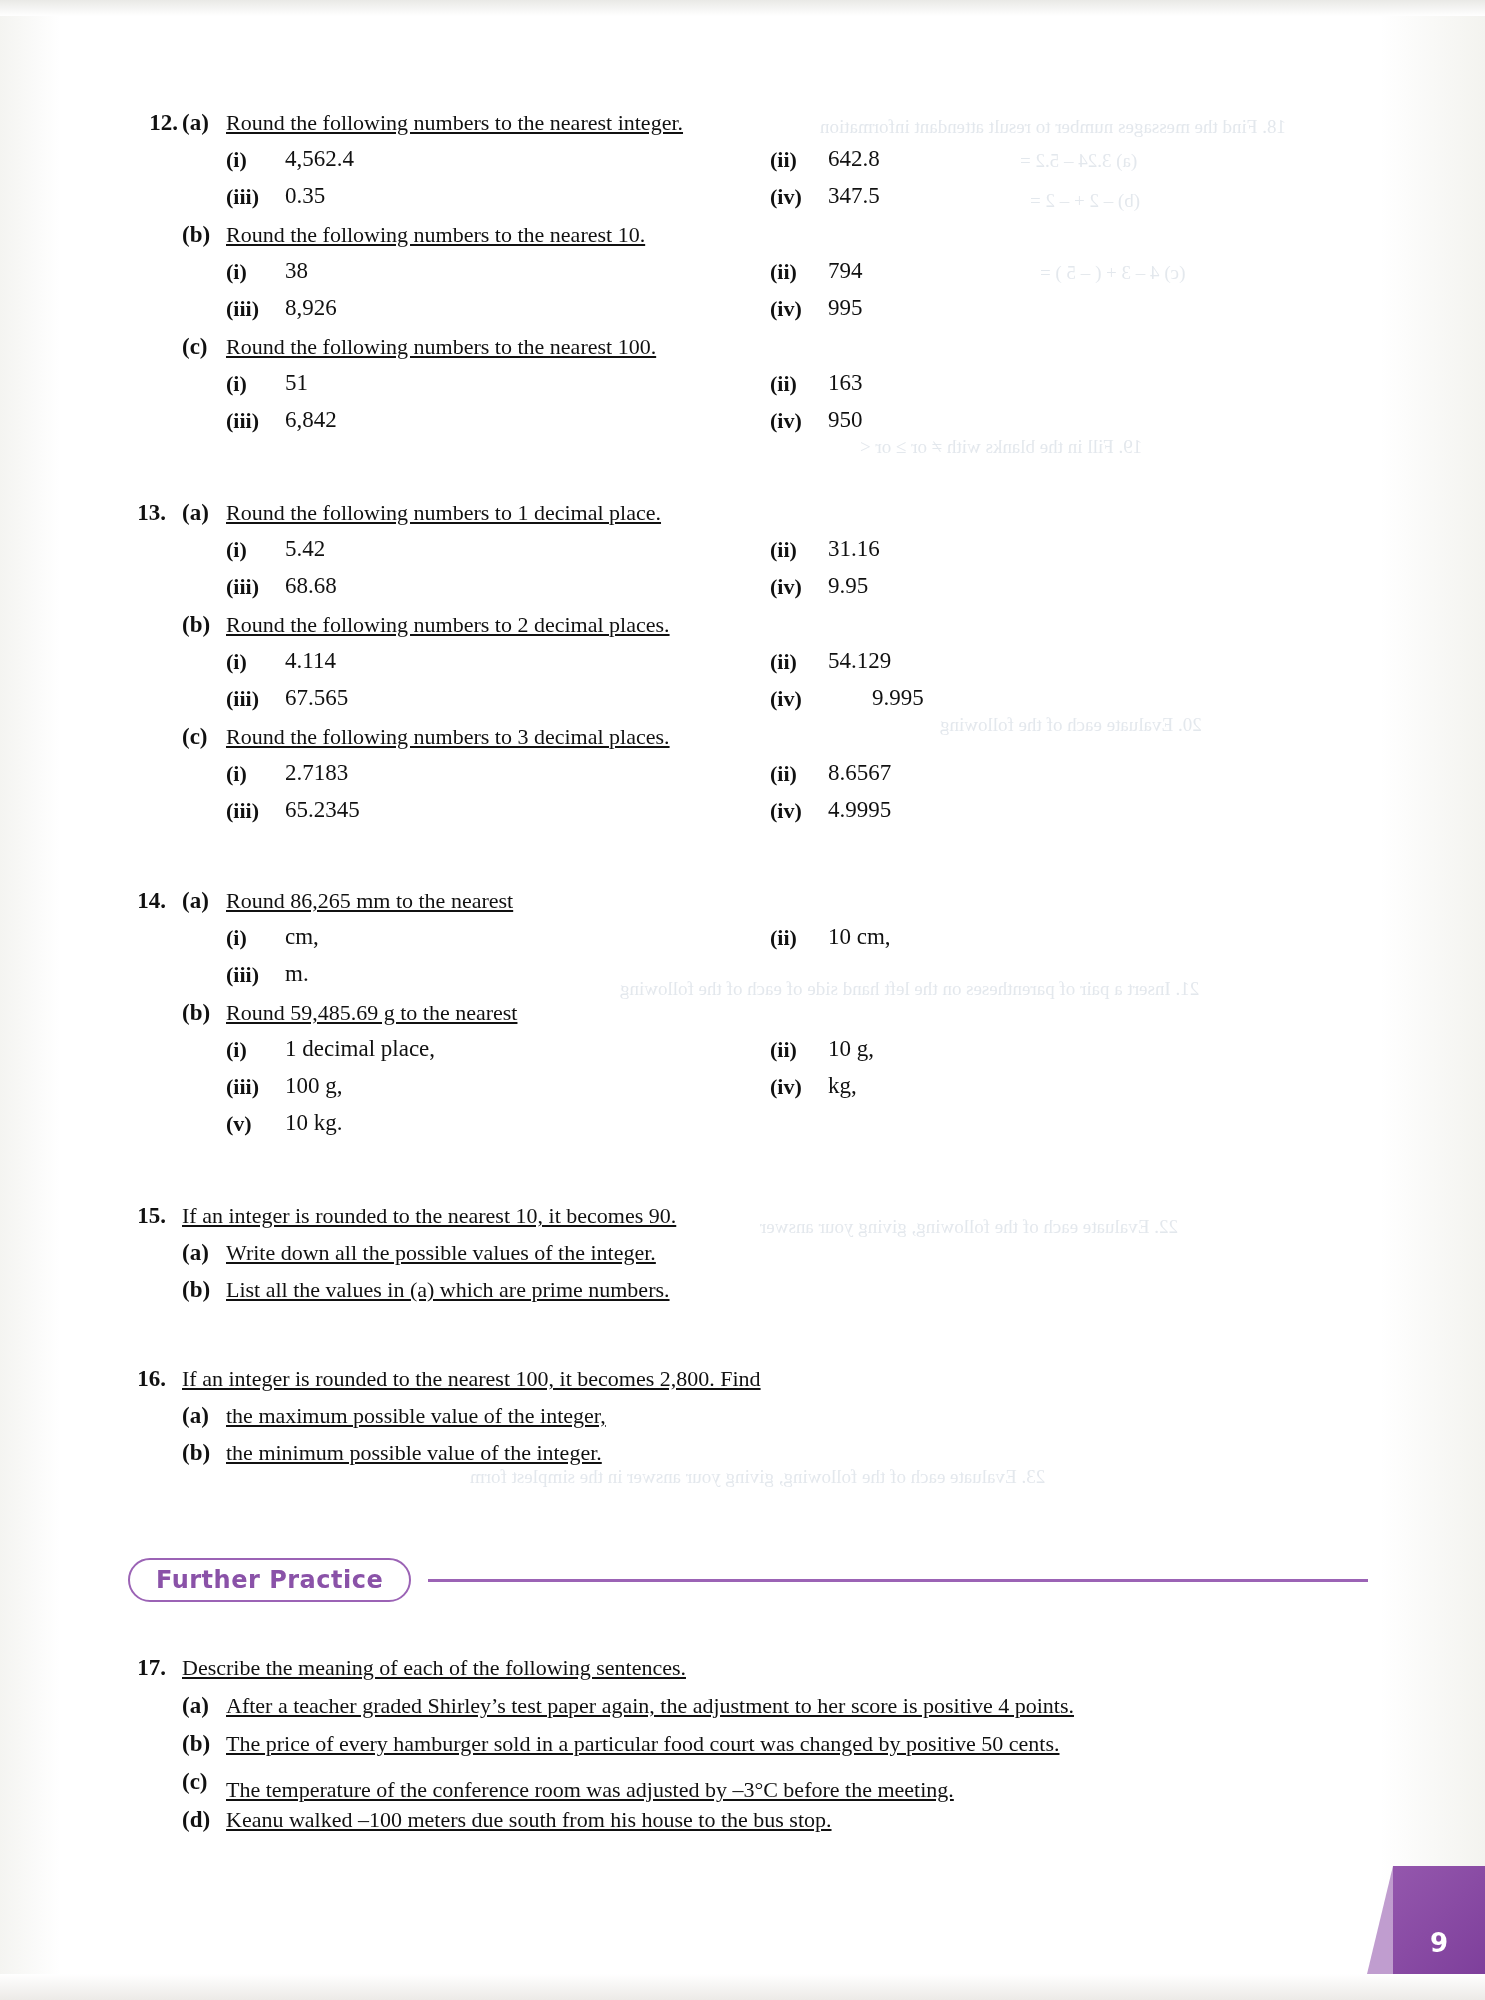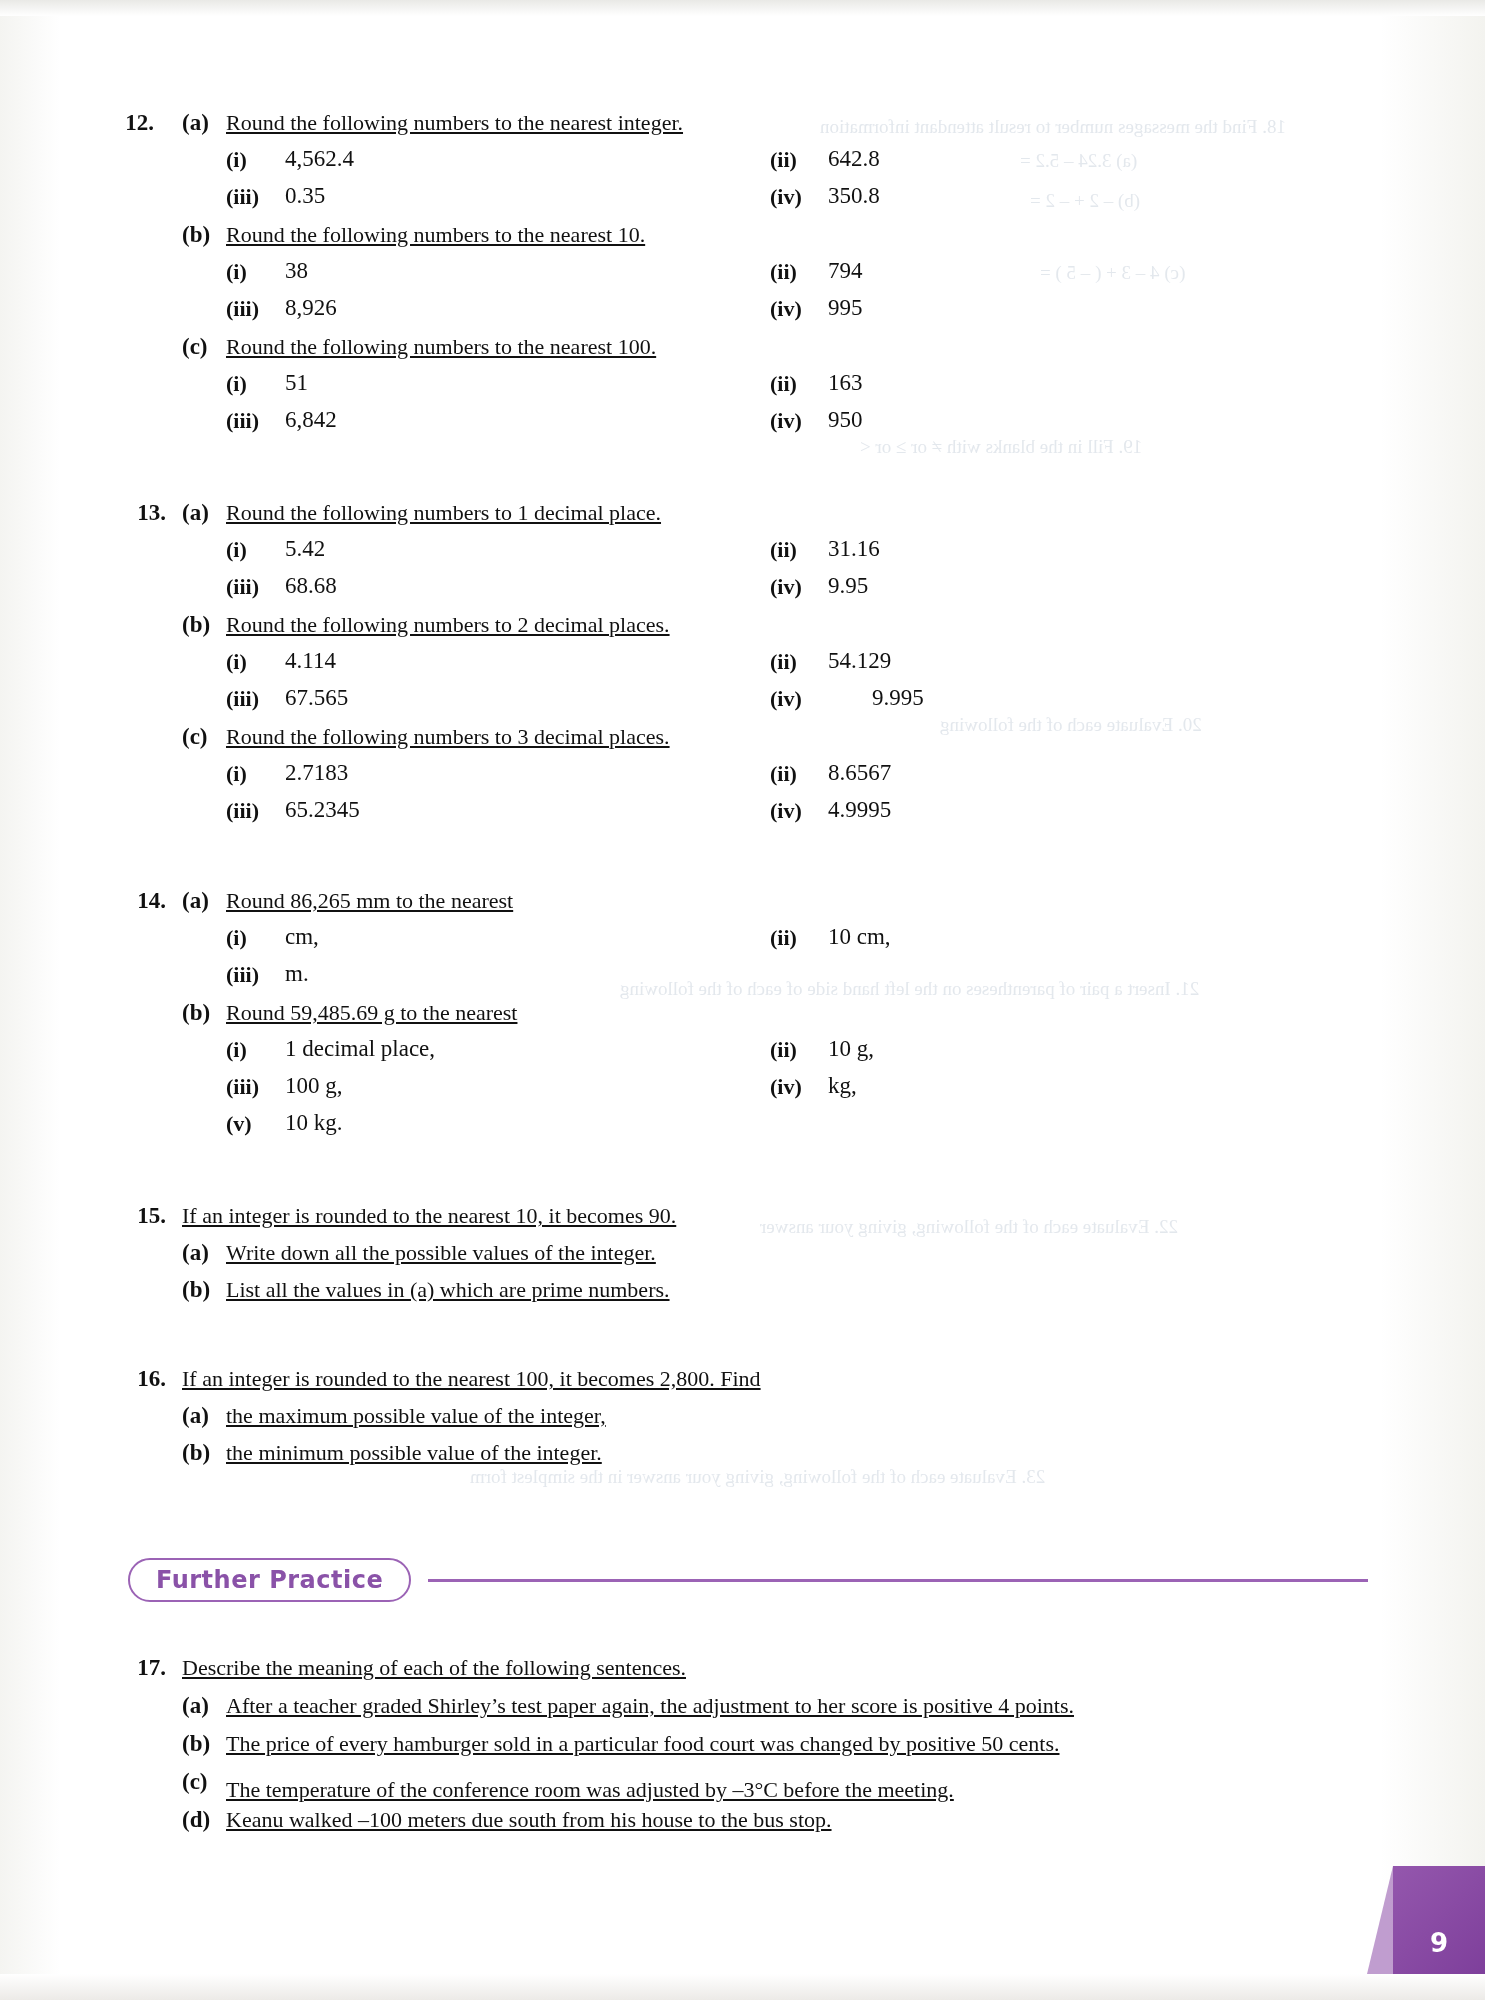--- a/index.html
+++ b/index.html
@@ -169,31 +169,31 @@
   <div class="bleed" style="left:1040px; top:262px;">(c) 4 – 3 + ( – 5 ) =</div>
   <div class="bleed" style="left:860px; top:436px;">19. Fill in the blanks with ≠ or ≥ or &lt;</div>
   <div class="bleed" style="left:940px; top:714px;">20. Evaluate each of the following</div>
   <div class="bleed" style="left:620px; top:978px;">21. Insert a pair of parentheses on the left hand side of each of the following</div>
   <div class="bleed" style="left:760px; top:1216px;">22. Evaluate each of the following, giving your answer</div>
   <div class="bleed" style="left:470px; top:1466px;">23. Evaluate each of the following, giving your answer in the simplest form</div>
 </div>
 
 <div class="content">
 
-  <div class="qnum" style="left:106px; top:110px;text-align:right;">12.</div>
+  <div class="qnum" style="left:130px; top:110px;text-align:right;">12.</div>
   <div class="plabel" style="left:182px; top:110px;">(a)</div>
   <div class="qtext" style="left:226px; top:110px;">Round the following numbers to the nearest integer.</div>
   <div class="rlabel" style="left:226px; top:147px;">(i)</div>
   <div class="rval" style="left:285px; top:146px;">4,562.4</div>
   <div class="rlabel" style="left:770px; top:147px;">(ii)</div>
   <div class="rval" style="left:828px; top:146px;">642.8</div>
   <div class="rlabel" style="left:226px; top:184px;">(iii)</div>
   <div class="rval" style="left:285px; top:183px;">0.35</div>
   <div class="rlabel" style="left:770px; top:184px;">(iv)</div>
-  <div class="rval" style="left:828px; top:183px;">350.8</div>
+  <div class="rval" style="left:828px; top:183px;">347.5</div>
 
   <div class="plabel" style="left:182px; top:222px;">(b)</div>
   <div class="qtext" style="left:226px; top:222px;">Round the following numbers to the nearest 10.</div>
   <div class="rlabel" style="left:226px; top:259px;">(i)</div>
   <div class="rval" style="left:285px; top:258px;">38</div>
   <div class="rlabel" style="left:770px; top:259px;">(ii)</div>
   <div class="rval" style="left:828px; top:258px;">794</div>
   <div class="rlabel" style="left:226px; top:296px;">(iii)</div>
   <div class="rval" style="left:285px; top:295px;">8,926</div>
   <div class="rlabel" style="left:770px; top:296px;">(iv)</div>

